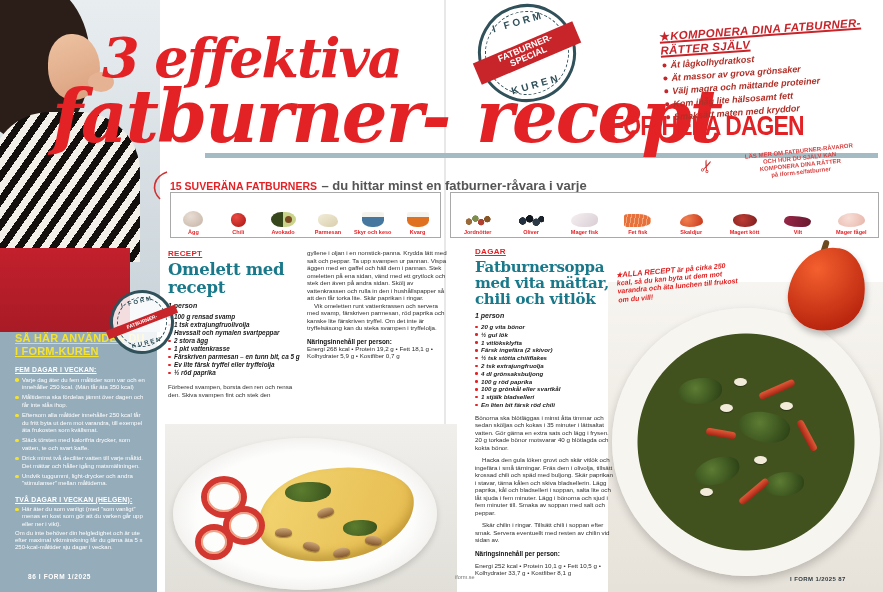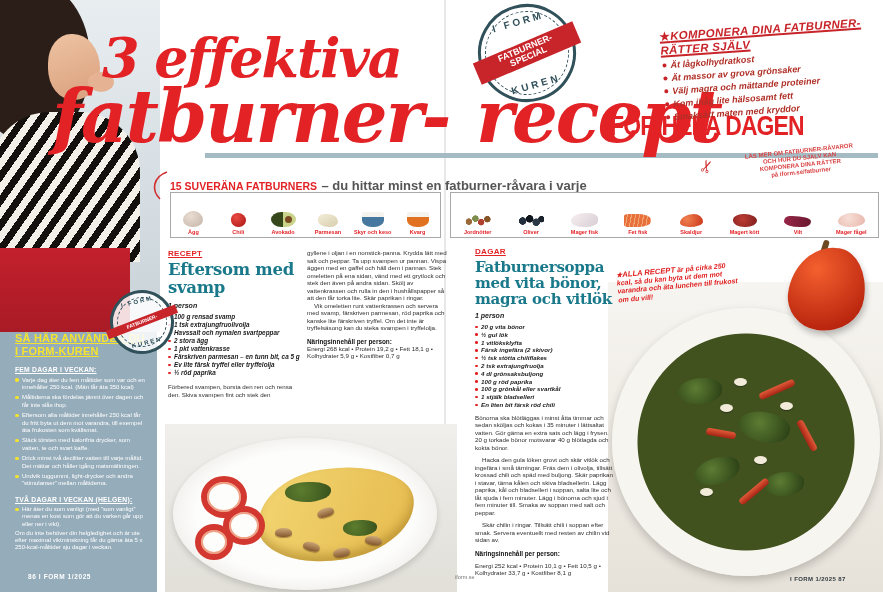--- a/index.html
+++ b/index.html
@@ -275,21 +275,21 @@
     <div class="s-top">I FORM</div>
     <div class="banner">
       <div>FATBURNER-</div>
     </div>
     <div class="s-bot">KUREN</div>
   </div>
   <div class="folio-left">86 I FORM 1/2025</div>
 
   <div class="bf-col1">
     <div class="label-red">RECEPT</div>
-    <div class="rcp-title">Eftersom med svamp</div>
+    <div class="rcp-title">Omelett med recept</div>
     <div class="servings">1 person</div>
     <div class="ings">
       <div class="ing">100 g rensad svamp</div>
       <div class="ing">1 tsk extrajungfruolivolja</div>
       <div class="ing">Havssalt och nymalen svartpeppar</div>
       <div class="ing">2 stora ägg</div>
       <div class="ing">1 pkt vattenkrasse</div>
       <div class="ing">Färskriven parmesan – en tunn bit, ca 5 g</div>
       <div class="ing">Ev lite färsk tryffel eller tryffelolja</div>
       <div class="ing">½ röd paprika</div>
@@ -314,21 +314,21 @@
     <div class="mush" style="left:200px;top:112px;transform:rotate(8deg);"></div>
     <div class="mush" style="left:152px;top:84px;transform:rotate(-18deg);"></div>
     <div class="ring" style="left:36px;top:52px;width:34px;height:30px;"></div>
     <div class="ring" style="left:58px;top:82px;width:30px;height:27px;"></div>
     <div class="ring" style="left:30px;top:100px;width:26px;height:24px;"></div>
   </div>
   <div class="credit">iform.se</div>
 
   <div class="lunch-col">
     <div class="label-red">DAGAR</div>
-    <div class="rcp-title">Fatburnersoppa med vita bönor, magra och vitlök</div>
+    <div class="rcp-title">Fatburnersoppa med vita mättar, chili och vitlök</div>
     <div class="servings">1 person</div>
     <div class="ings">
       <div class="ing">20 g vita bönor</div>
       <div class="ing">½ gul lök</div>
       <div class="ing">1 vitlöksklyfta</div>
       <div class="ing">Färsk ingefära (2 skivor)</div>
       <div class="ing">½ tsk stötta chiliflakes</div>
       <div class="ing">2 tsk extrajungfruolja</div>
       <div class="ing">4 dl grönsaksbuljong</div>
       <div class="ing">100 g röd paprika</div>

